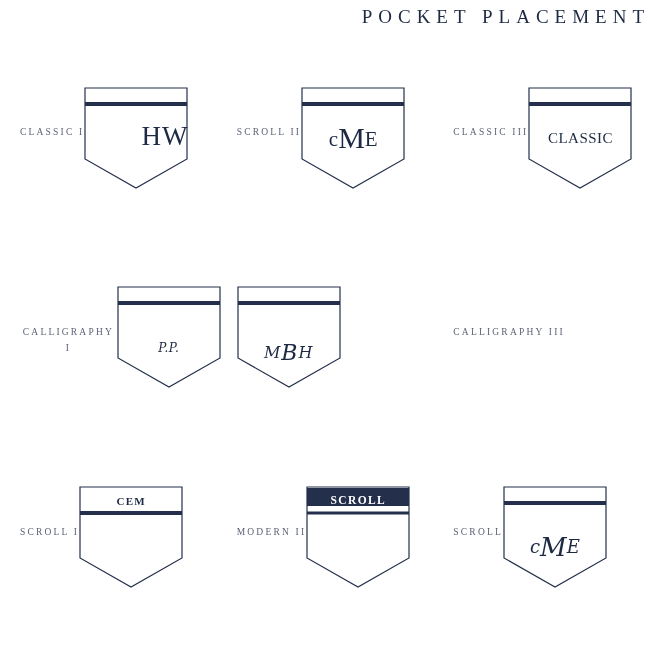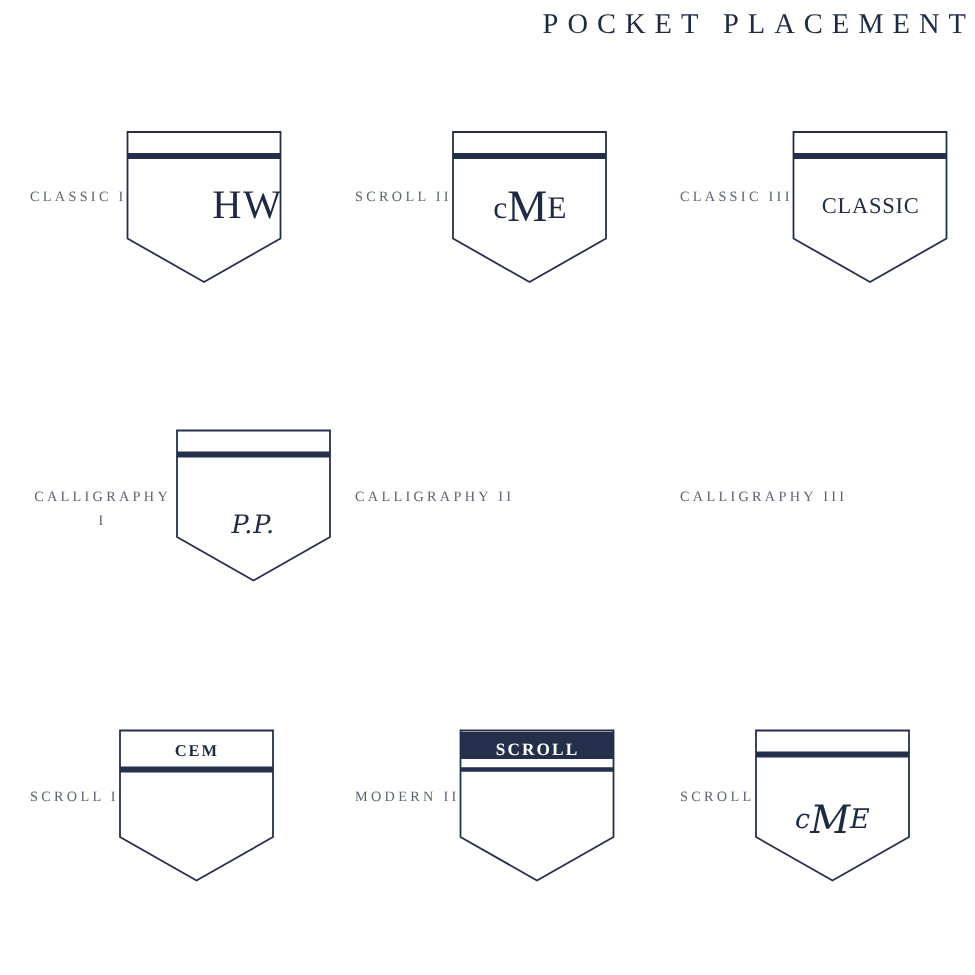--- a/index.html
+++ b/index.html
@@ -105,21 +105,21 @@
   }
 
   
   .mono-script {
     font-family: "DejaVu Serif", serif;
     font-style: italic;
     color: #1e2a44;
   }
   .mono-call1 {
     top: 56px;
-    font-size: 17px;
+    font-size: 12px;
     letter-spacing: 0.5px;
   }
   .mono-call2 {
     top: 56px;
     font-size: 16px;
     letter-spacing: 1px;
   }
   .mono-call2 .big {
     font-size: 22px;
     vertical-align: -2px;
@@ -205,21 +205,27 @@
       <div class="pocket">
         <svg viewBox="0 0 104 102" preserveAspectRatio="none">
           <path d="M1 1 L103 1 L103 72 L52 101 L1 72 Z" fill="#ffffff" stroke="#232f4b" stroke-width="1.2"></path>
           <line x1="1" y1="17" x2="103" y2="17" stroke="#232f4b" stroke-width="4"></line>
         </svg>
         <div class="mono mono-script mono-call1">P.P.</div>
       </div>
     </div>
 
     <div class="cell r2">
-      <div class="cell-label">CALLIGRAPHY II</div>
+      <div class="pocket">
+        <svg viewBox="0 0 104 102" preserveAspectRatio="none">
+          <path d="M1 1 L103 1 L103 72 L52 101 L1 72 Z" fill="#ffffff" stroke="#232f4b" stroke-width="1.2"></path>
+          <line x1="1" y1="17" x2="103" y2="17" stroke="#232f4b" stroke-width="4"></line>
+        </svg>
+        <div class="mono mono-script mono-call2"><span>M</span><span class="big">B</span><span>H</span></div>
+      </div>
     </div>
 
     <div class="cell r2">
       <div class="cell-label">CALLIGRAPHY III</div>
     </div>
 
     <div class="cell r3">
       <div class="cell-label">SCROLL I</div>
       <div class="pocket">
         <svg viewBox="0 0 104 102" preserveAspectRatio="none">

